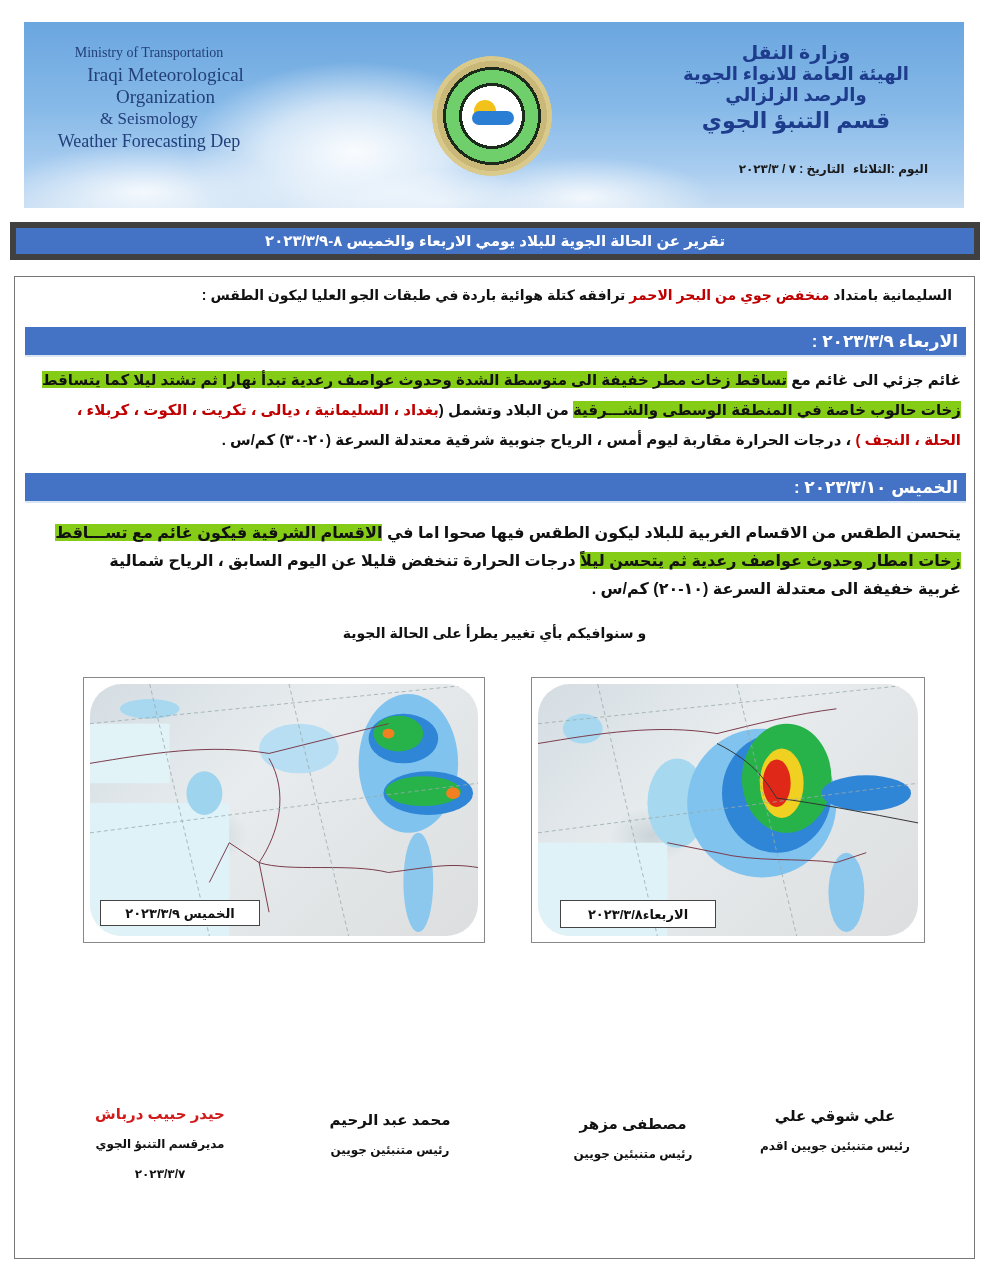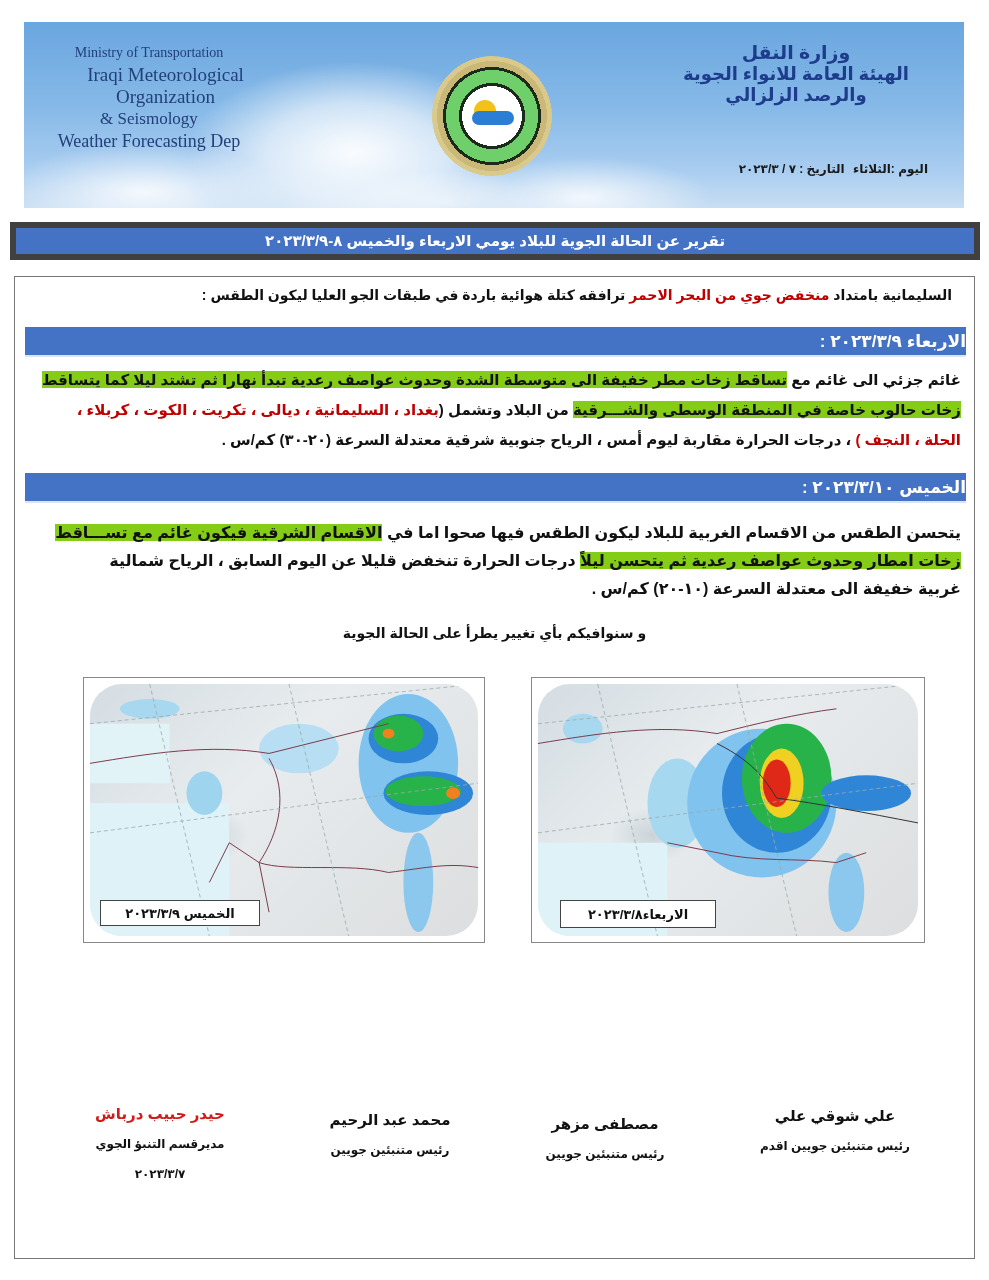--- a/index.html
+++ b/index.html
@@ -69,21 +69,21 @@
   .intro {
     position: absolute; right: 22px; top: 10px; direction: rtl;
     font-size: 14px; font-weight: bold; white-space: nowrap;
   }
   .red { color: #c00000; }
   .hl { background: #84cc16; }
 
   .section-bar {
     position: absolute; left: 10px; width: 941px; height: 30px;
     background: #4472c4; color: #ffffff; font-weight: bold; font-size: 17px;
-    direction: rtl; display: flex; align-items: center;
+    direction: rtl; padding-right: 8px; display: flex; align-items: center;
     border-bottom: 2px solid #dbe6f5;
   }
   .para {
     position: absolute; left: 16px; width: 930px; direction: rtl; text-align: justify;
     font-size: 15px; font-weight: bold; line-height: 30px;
   }
   .para .line { display: block; white-space: nowrap; }
   .para2 { font-size: 16px; line-height: 28px; }
 
   .closing {
@@ -129,20 +129,21 @@
 
   <div class="logo">
     <div class="sun"></div>
     <div class="cloud"></div>
   </div>
 
   <div class="ar">
     <div class="a1">وزارة النقل</div>
     <div class="a2">الهيئة العامة للانواء الجوية</div>
     <div class="a3">والرصد الزلزالي</div>
+    <div class="a4">قسم التنبؤ الجوي</div>
   </div>
 
   <div class="date-line">
     <span>اليوم :الثلاثاء</span>
     <span>التاريخ : ٧ / ٢٠٢٣/٣</span>
   </div>
 </div>
 
 <div class="titlebar">تقرير عن الحالة الجوية للبلاد يومي الاربعاء والخميس  ٨-٢٠٢٣/٣/٩</div>
 
@@ -229,21 +230,21 @@
 
   <div class="sig red-name" style="left:50px; top:828px; width:190px;">
     <div class="name">حيدر حبيب درباش</div>
     <div class="role">مديرقسم التنبؤ الجوي</div>
     <div class="date">٢٠٢٣/٣/٧</div>
   </div>
   <div class="sig" style="left:290px; top:834px; width:170px;">
     <div class="name">محمد عبد الرحيم</div>
     <div class="role">رئيس متنبئين جويين</div>
   </div>
-  <div class="sig" style="left:505px; top:838px; width:170px;">
+  <div class="sig" style="left:533px; top:838px; width:170px;">
     <div class="name">مصطفى مزهر</div>
     <div class="role">رئيس متنبئين جويين</div>
   </div>
   <div class="sig" style="left:730px; top:830px; width:180px;">
     <div class="name">علي شوقي علي</div>
     <div class="role">رئيس متنبئين جويين اقدم</div>
   </div>
 </div>
 
 </body></html>

